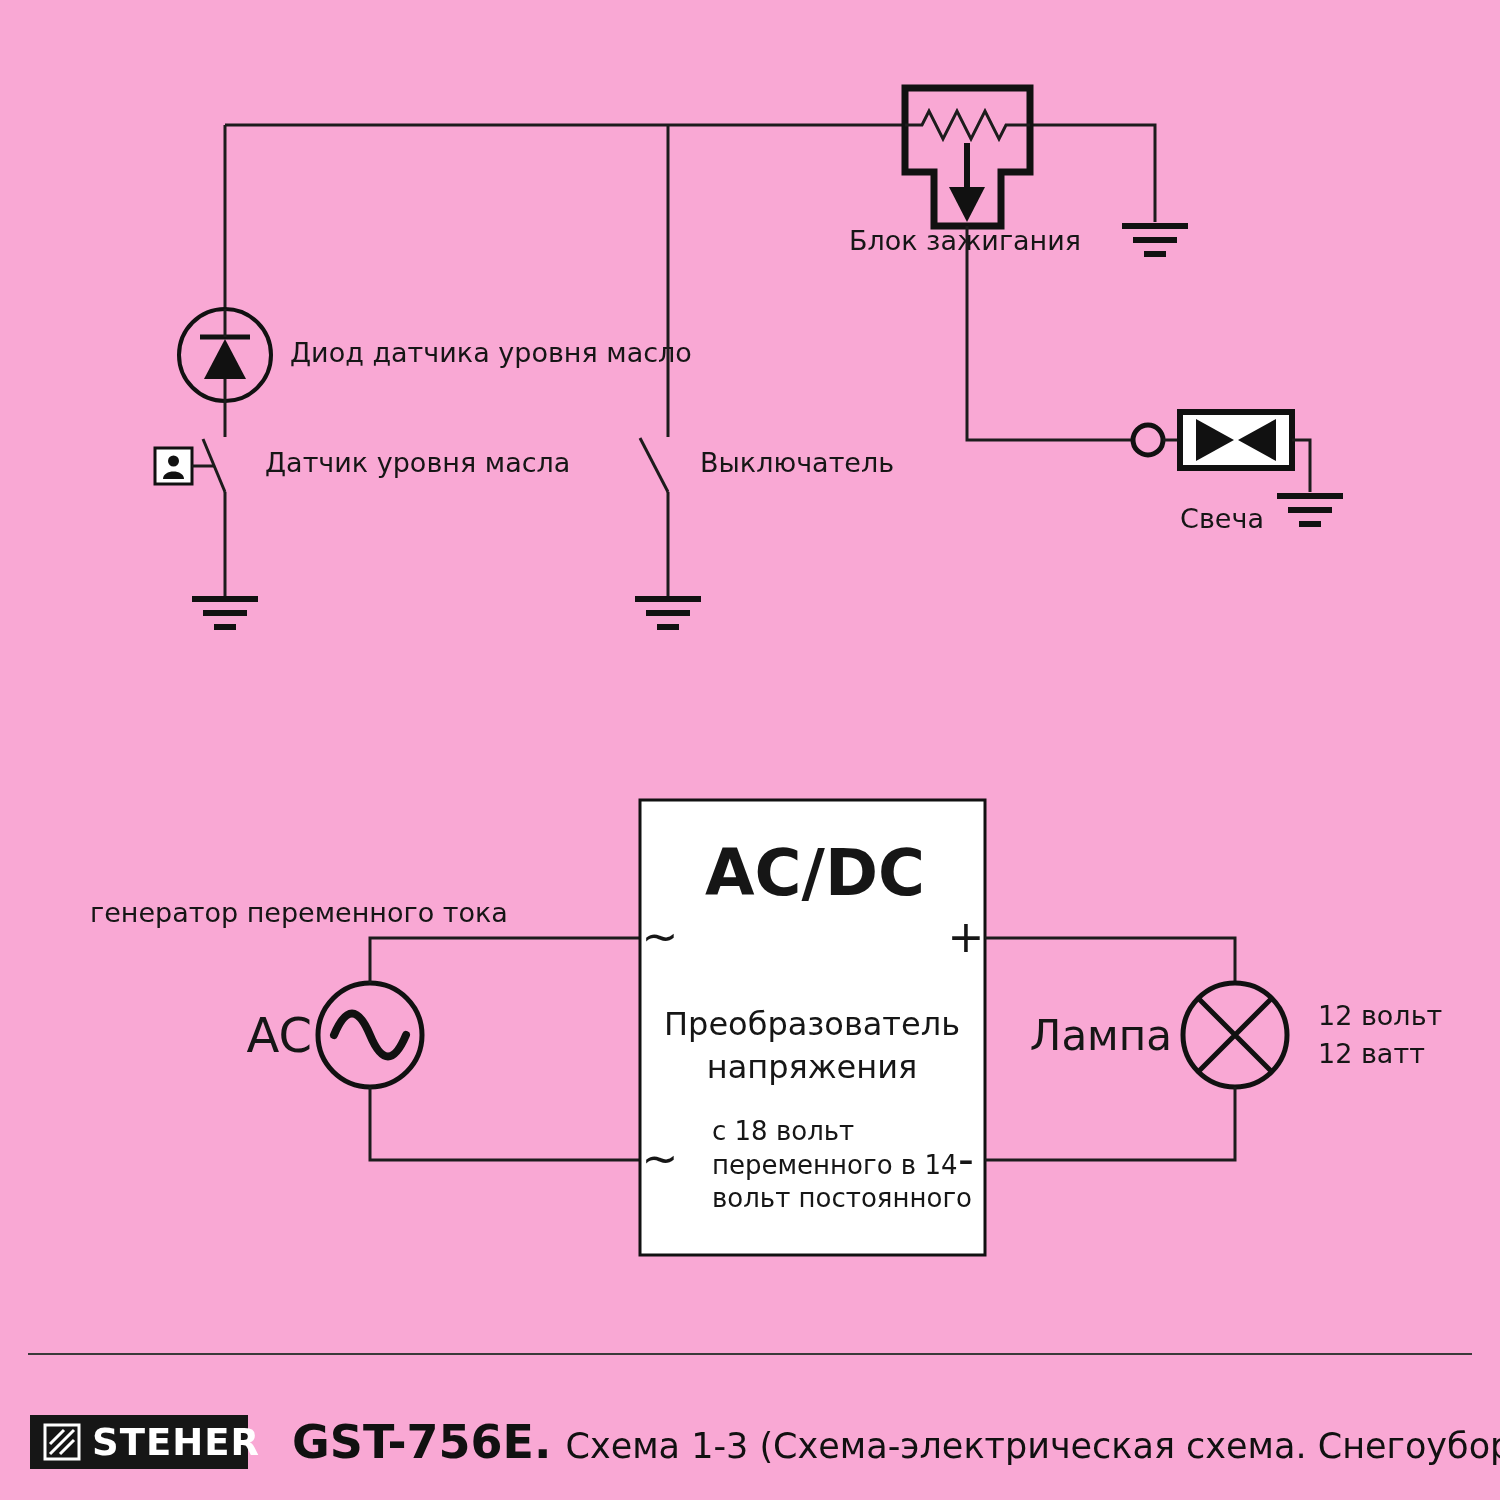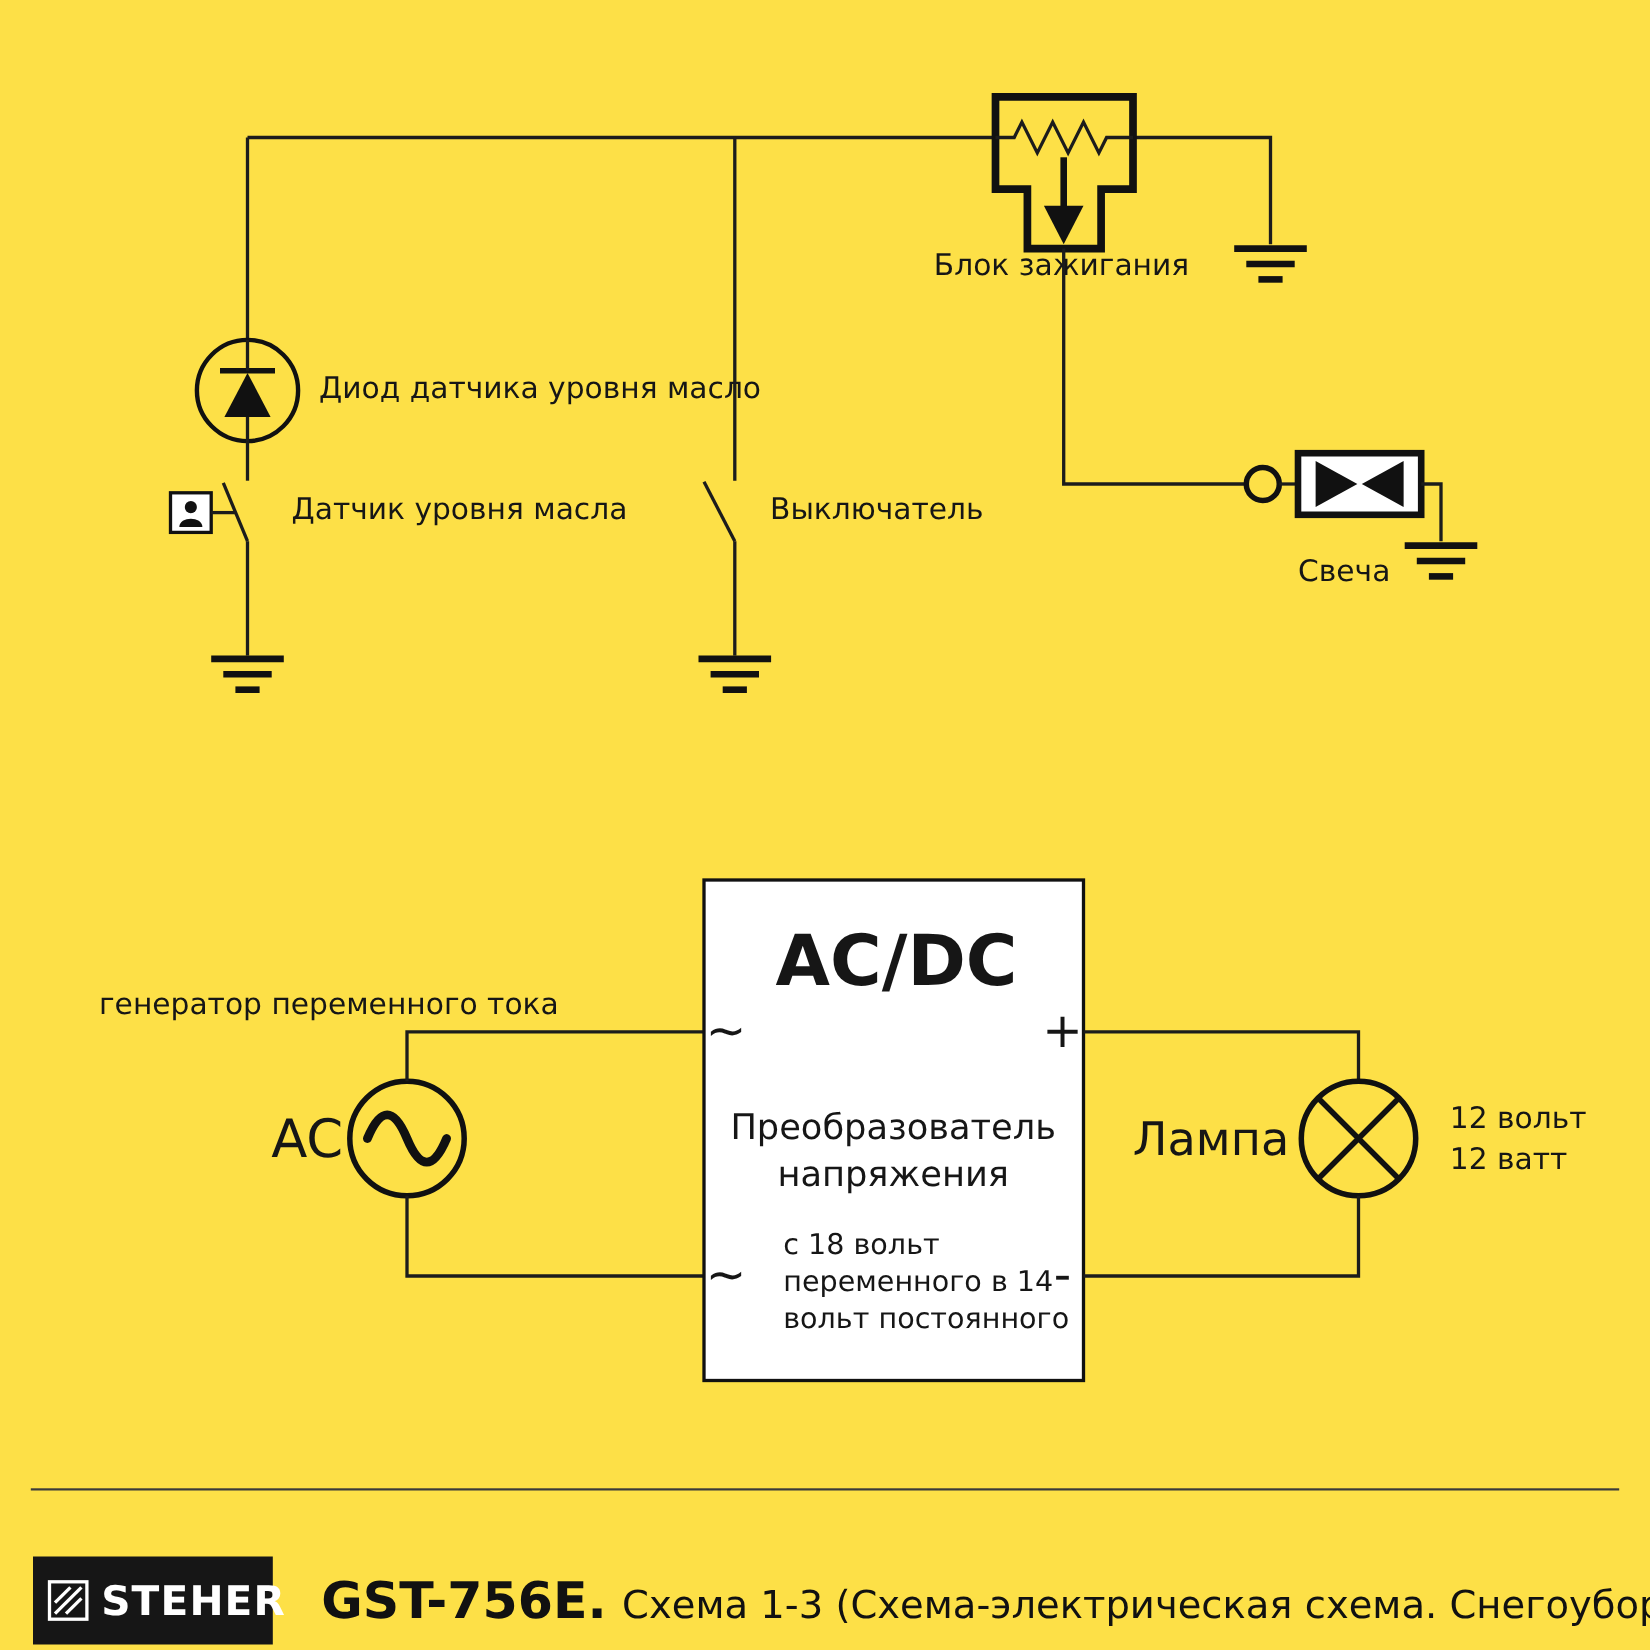--- a/index.html
+++ b/index.html
@@ -1,20 +1,20 @@
 <!DOCTYPE html>
 <html><head>
 <meta charset="utf-8">
 <style>
   html, body { margin: 0; padding: 0; background: #ffffff; }
   .canvas {
     position: relative;
     width: 1500px;
     height: 1500px;
-    background: #fde047;
+    background: #f9a8d4;
     font-family: "DejaVu Sans", sans-serif;
     overflow: hidden;
   }
   .diagram-svg { position: absolute; top: 0; left: 0; display: block; }
 
   
   .wire   { stroke: #1c1c1c; stroke-width: 3; fill: none; }
   .wire-thin { stroke: #1c1c1c; stroke-width: 3; fill: none; }
   .outline-thick { stroke: #111; stroke-width: 7; fill: none; }
   .outline-med { stroke: #111; stroke-width: 6; fill: #ffffff; }
@@ -35,21 +35,21 @@
   .conv-name { font-size: 32px; text-anchor: middle; }
   .conv-spec { font-size: 26px; }
   .src-label { font-size: 48px; }
   .lamp-label { font-size: 42px; text-anchor: end; }
 
   
   .footer { position: absolute; top: 1353px; left: 0; width: 1500px; }
   .footer-rule { margin: 0 28px; border-top: 2px solid #3a3a3a; }
   .footer-row { display: flex; align-items: center; gap: 44px; margin: 60px 0 0 30px; }
   .brand-badge {
-    background: #161616; height: 80px; width: 218px;
+    background: #161616; height: 54px; width: 218px;
     display: flex; align-items: center; gap: 10px;
     padding: 0 12px; box-sizing: border-box; flex: 0 0 auto; text-align: center;
   }
   .brand-icon { display: flex; align-items: center; }
   .brand-text { color: #ffffff; font-weight: bold; font-size: 37px; letter-spacing: 1px; }
   .caption-line { display: flex; gap: 14px; align-items: baseline; white-space: nowrap; color: #111; }
   .model { font-weight: bold; font-size: 46px; }
   .caption { font-size: 35px; }
 </style>
 </head>

